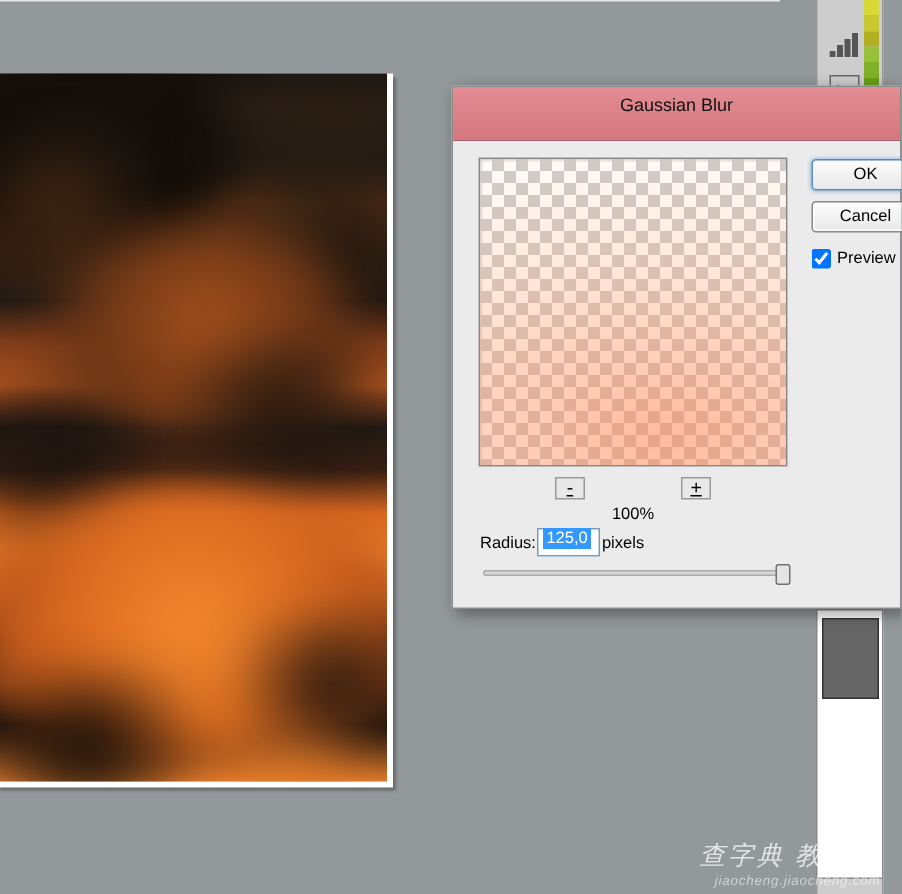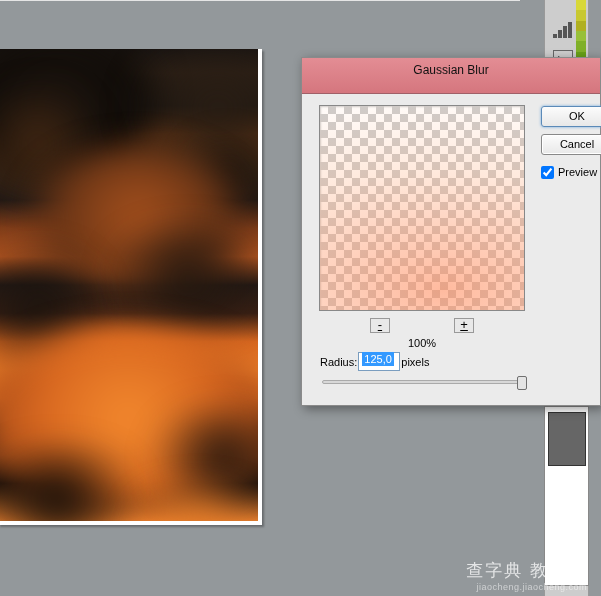--- a/index.html
+++ b/index.html
@@ -207,20 +207,21 @@
       position: absolute;
       left: 239px; top: 108px;
       display: flex; align-items: flex-start; gap: 4px;
     }
     .preview-check input { width: 13px; height: 13px; }
     .watermark {
       position: absolute;
       bottom: 4px; right: 14px;
       text-align: right;
       color: rgba(255,255,255,0.75);
+      font-style: italic;
     }
     .wm-main { font-size: 17px; letter-spacing: 2px; }
     .wm-sub { font-size: 9px; letter-spacing: 0.5px; color: rgba(255,255,255,0.55); }
   </style>
 </head>
 <body>
 
 <div class="canvas-area">
   <div class="canvas-border">
     <div class="clouds">

